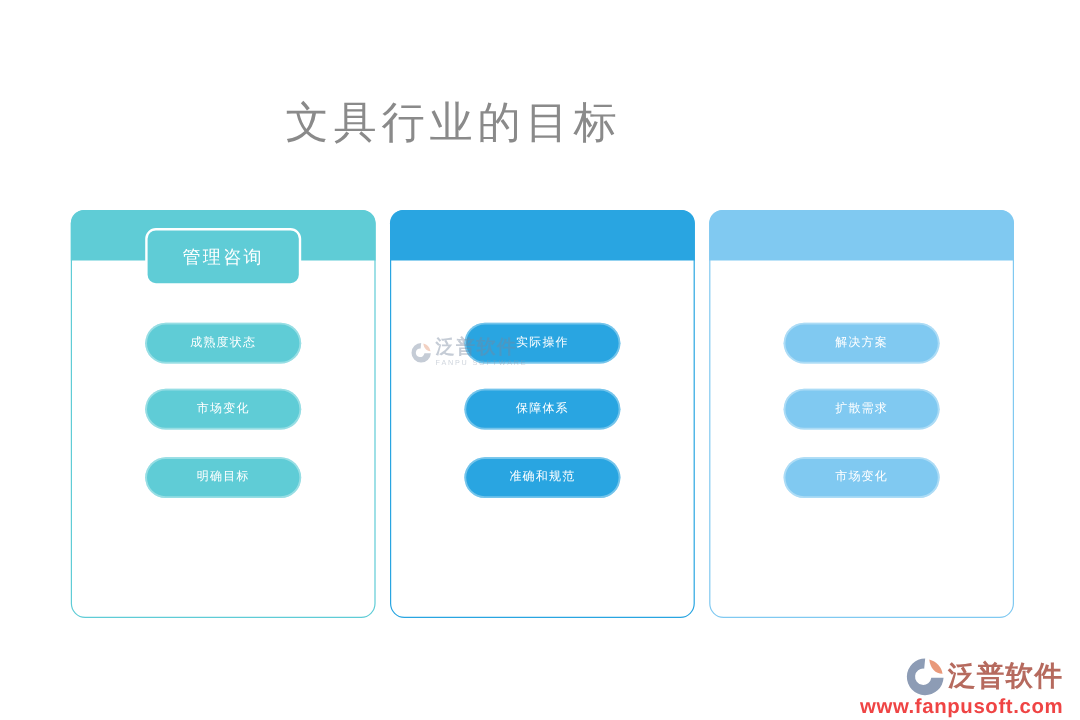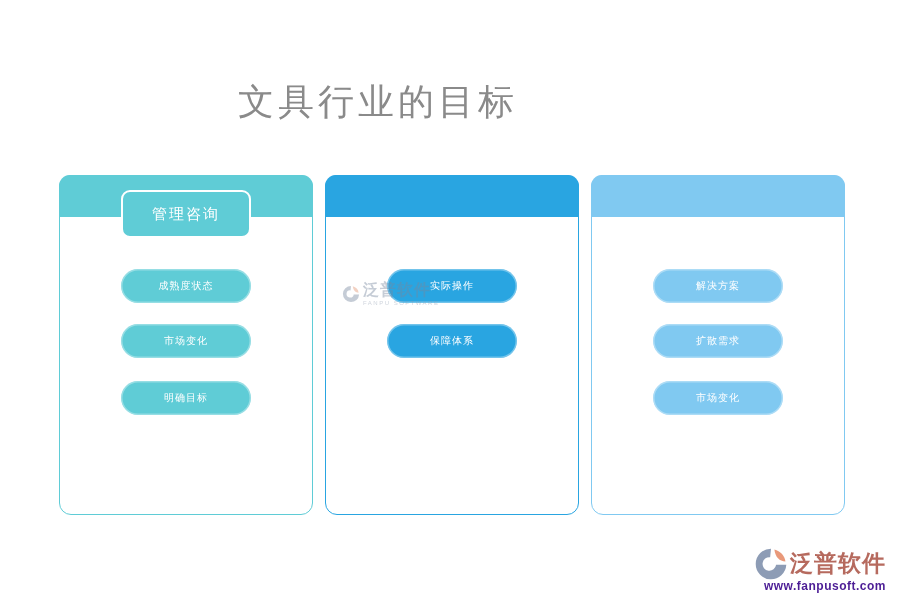--- a/index.html
+++ b/index.html
@@ -44,21 +44,21 @@
     opacity:.42;pointer-events:none;z-index:5;
   }
   .watermark .wm-txt{display:flex;flex-direction:column;line-height:1;}
   .watermark .wm-brand{font-size:16px;font-weight:bold;color:#77879e;letter-spacing:1px;}
   .watermark .wm-sub{font-size:6px;color:#8b99ad;letter-spacing:1.5px;margin-top:2px;}
   .brandbox{
     position:absolute;right:14px;top:547px;display:flex;flex-direction:column;align-items:flex-end;
   }
   .brandrow{display:flex;align-items:center;gap:2px;}
   .brand-name{font-size:23px;font-weight:bold;color:#b66a5e;letter-spacing:1px;line-height:1.2;}
-  .brand-url{font-size:12px;font-weight:bold;color:#4c1d95;letter-spacing:.5px;margin-top:-2px;}
+  .brand-url{font-size:17px;font-weight:bold;color:#ef4444;letter-spacing:.5px;margin-top:-2px;}
   .logo-ico{display:block;}
 </style>
 </head>
 <body>
 
 <div class="page">
 
   <div class="title">文具行业的目标</div>
 
   <div class="cards">
@@ -68,20 +68,21 @@
       <div class="head">管理咨询</div>
       <div class="pill p1">成熟度状态</div>
       <div class="pill p2">市场变化</div>
       <div class="pill p3">明确目标</div>
     </section>
 
     <section class="card" style="--c: #29a5e1;">
       <div class="band"></div>
       <div class="pill p2">保障体系</div>
       <div class="pill p1">实际操作</div>
+      <div class="pill p3">准确和规范</div>
     </section>
 
 
     <section class="card" style="--c: #80c9f1;">
       <div class="band"></div>
       <div class="pill p1">解决方案</div>
       <div class="pill p2">扩散需求</div>
       <div class="pill p3">市场变化</div>
     </section>
 

